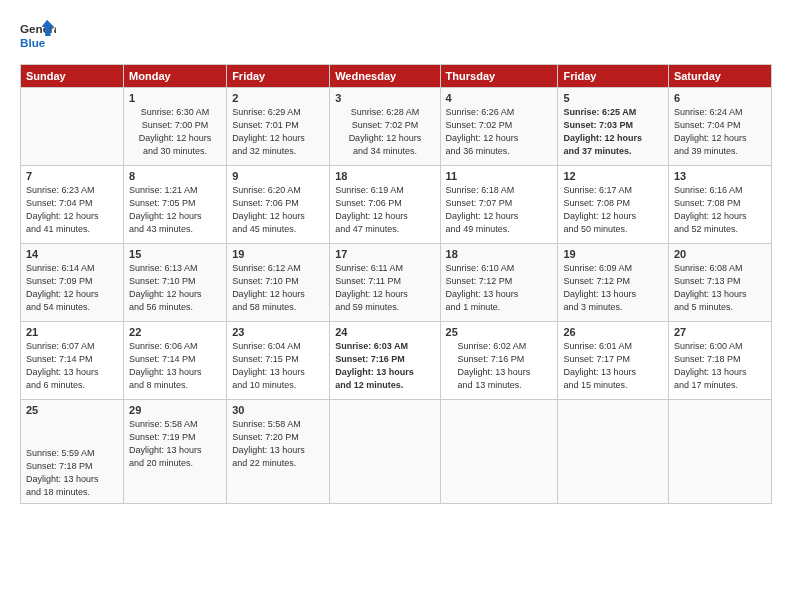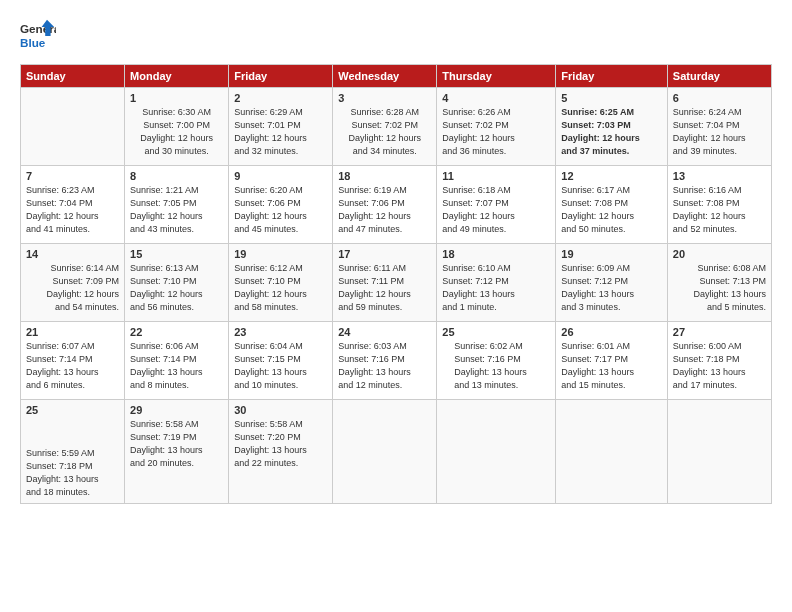--- a/index.html
+++ b/index.html
@@ -203,21 +203,21 @@
             <span class="day-number">13</span>
             <div class="day-info" style="white-space: pre-line;">Sunrise: 6:16 AM
 Sunset: 7:08 PM
 Daylight: 12 hours
 and 52 minutes.</div>
           </td>
         </tr>
         <tr>
           <td>
             <span class="day-number">14</span>
-            <div class="day-info" style="white-space: pre-line; text-align: right;">Sunrise: 6:14 AM
+            <div class="day-info" style="white-space: pre-line;">Sunrise: 6:14 AM
 Sunset: 7:09 PM
 Daylight: 12 hours
 and 54 minutes.</div>
           </td>
           <td>
             <span class="day-number">15</span>
             <div class="day-info" style="white-space: pre-line;">Sunrise: 6:13 AM
 Sunset: 7:10 PM
 Daylight: 12 hours
 and 56 minutes.</div>
@@ -245,21 +245,21 @@
           </td>
           <td>
             <span class="day-number">19</span>
             <div class="day-info" style="white-space: pre-line;">Sunrise: 6:09 AM
 Sunset: 7:12 PM
 Daylight: 13 hours
 and 3 minutes.</div>
           </td>
           <td>
             <span class="day-number">20</span>
-            <div class="day-info" style="white-space: pre-line; text-align: right;">Sunrise: 6:08 AM
+            <div class="day-info" style="white-space: pre-line;">Sunrise: 6:08 AM
 Sunset: 7:13 PM
 Daylight: 13 hours
 and 5 minutes.</div>
           </td>
         </tr>
         <tr>
           <td>
             <span class="day-number">21</span>
             <div class="day-info" style="white-space: pre-line;">Sunrise: 6:07 AM
 Sunset: 7:14 PM
@@ -275,21 +275,21 @@
           </td>
           <td>
             <span class="day-number">23</span>
             <div class="day-info" style="white-space: pre-line;">Sunrise: 6:04 AM
 Sunset: 7:15 PM
 Daylight: 13 hours
 and 10 minutes.</div>
           </td>
           <td>
             <span class="day-number">24</span>
-            <div class="day-info" style="white-space: pre-line;">Sunrise: 6:03 AM
+            <div class="day-info" style="white-space: pre-line; font-weight: bold;">Sunrise: 6:03 AM
 Sunset: 7:16 PM
 Daylight: 13 hours
 and 12 minutes.</div>
           </td>
           <td>
             <span class="day-number">25</span>
             <div class="day-info" style="white-space: pre-line; margin-left: 12px;">Sunrise: 6:02 AM
 Sunset: 7:16 PM
 Daylight: 13 hours
 and 13 minutes.</div>

